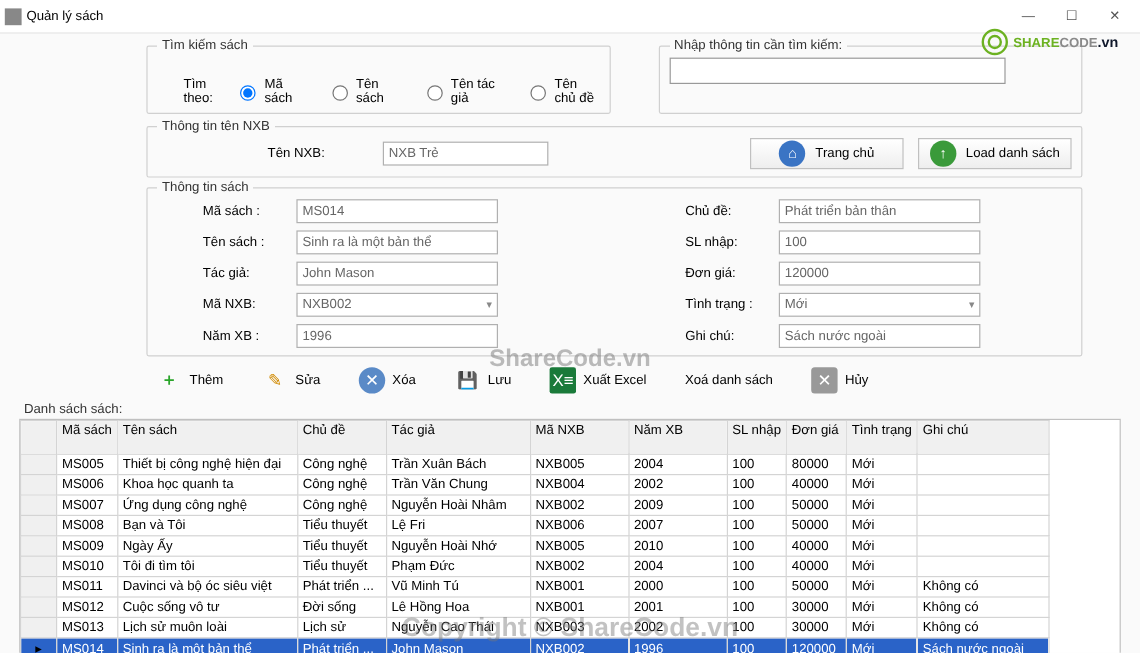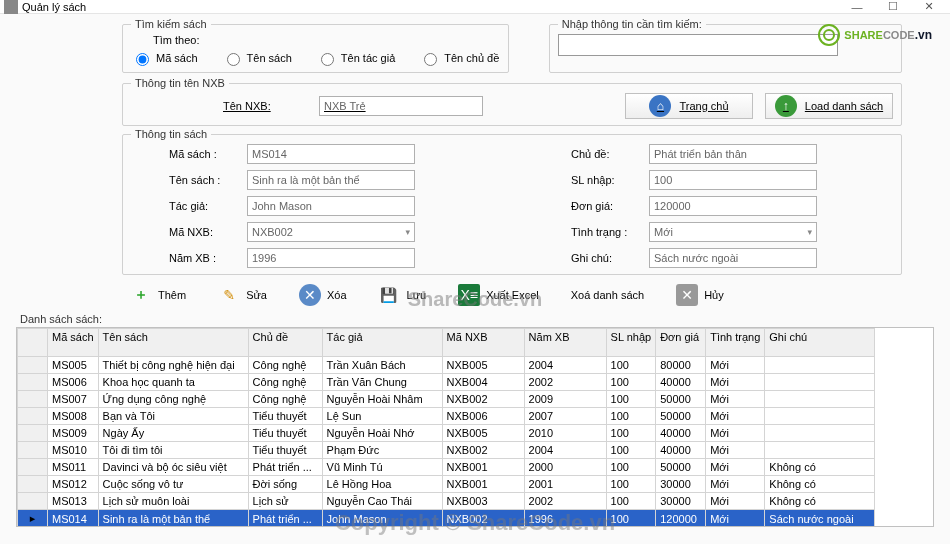--- a/index.html
+++ b/index.html
@@ -1,37 +1,37 @@
 <!DOCTYPE html>
 <html><head>
 <meta charset="utf-8">
 <style>
 * { box-sizing: border-box; font-family: Tahoma, Arial, sans-serif; font-size: 11px; }
 body { margin:0; padding:0; background:#fafafa; width:950px; height:544px; overflow:hidden; position:relative; }
-.titlebar { height:14px; background:#fff; border-bottom:1px solid #e5e5e5; display:flex; align-items:center; justify-content:space-between; padding:0 4px; }
+.titlebar { height:28px; background:#fff; border-bottom:1px solid #e5e5e5; display:flex; align-items:center; justify-content:space-between; padding:0 4px; }
 .titlebar-left { display:flex; align-items:center; gap:4px; }
 .titlebar-icon { width:14px; height:14px; background:#888; display:inline-block; }
 .titlebar-title { font-size:11px; }
 .win-controls { display:flex; gap:2px; }
 .win-btn { width:34px; height:18px; display:flex; align-items:center; justify-content:center; color:#555; }
 .watermark { position:absolute; top:24px; right:18px; font-size:18px; font-weight:bold; color:#2d9a2d; display:flex; align-items:center; gap:4px; pointer-events:none; }
 .watermark .wm-icon { width:22px; height:22px; border:2px solid #6cb221; border-radius:50%; position:relative; }
 .watermark .wm-icon::before { content:""; position:absolute; inset:3px; border:2px solid #6cb221; border-radius:50%; }
 .watermark-center { position:absolute; top:288px; left:50%; transform:translateX(-50%); font-size:20px; color:rgba(120,120,120,0.50); font-weight:bold; pointer-events:none; z-index:5; }
 .watermark-bottom { position:absolute; bottom:8px; left:50%; transform:translateX(-50%); font-size:22px; color:rgba(120,120,120,0.45); font-weight:bold; pointer-events:none; z-index:5; }
 .content { padding:2px 8px 0 8px; }
 fieldset { border:1px solid #d0d0d0; border-radius:2px; margin:2px 0; padding:4px 8px 6px 8px; background:#fafafa; }
 legend { font-size:11px; padding:0 4px; color:#333; }
 .fieldset-search { display:flex; gap:40px; margin-left:114px; margin-right:40px; }
-.search-options { display:flex; flex-direction:column; gap:4px; }
+.search-options { display:flex; flex-direction:row; gap:4px;margin-top:16px; }
 .radios { display:flex; gap:24px; align-items:center; }
 .radio-item { display:flex; align-items:center; gap:4px; }
 .search-right { flex:1; }
 .search-input { width:280px; height:22px; border:1px solid #999; background:#fff; }
-.nxb-row { display:flex; align-items:center; gap:12px; margin-left:92px;text-decoration:underline; }
+.nxb-row { display:flex; align-items:center; gap:12px; margin-left:92px; }
 .nxb-row .lbl { width:84px; }
 .txt { height:20px; border:1px solid #b0b0b0; background:#fff; padding:2px 4px; color:#666; }
 .txt-ro { background:#fff; }
 .combo { height:20px; border:1px solid #b0b0b0; background:#fff; padding:0 18px 0 4px; color:#666; position:relative; display:inline-flex; align-items:center; }
 .combo::after { content:"▾"; position:absolute; right:4px; color:#888; font-size:9px; }
 .btn-big { width:128px; height:26px; border:1px solid #c0c0c0; background:linear-gradient(#fff,#eee); display:inline-flex; align-items:center; justify-content:center; gap:8px; }
 .icon-circle { width:22px; height:22px; border-radius:50%; display:inline-flex; align-items:center; justify-content:center; font-size:12px; color:#fff; }
 .home-ic { background:#3a74c4; }
 .up-ic { background:#3a9a3a; }
 .info-grid { display:flex; gap:36px; margin-left:38px; }
@@ -110,21 +110,21 @@
     <fieldset class="search-right">
       <legend>Nhập thông tin cần tìm kiếm:</legend>
       <input class="search-input" value="" style="">
     </fieldset>
   </div>
 
   <fieldset style="margin-left:114px;margin-right:40px">
     <legend>Thông tin tên NXB</legend>
     <div class="nxb-row">
       <span class="lbl">Tên NXB:</span>
-      <input class="txt txt-ro" style="width: 164px;" value="NXB Trẻ">
+      <input class="txt txt-ro" style="width: 138px;" value="NXB Trẻ">
       <span style="flex:1"></span>
       <button class="btn-big">
         <span class="icon-circle home-ic">⌂</span>
         <span>Trang chủ</span>
       </button>
       <button class="btn-big">
         <span class="icon-circle up-ic">↑</span>
         <span>Load danh sách</span>
       </button>
     </div>
@@ -285,21 +285,21 @@
               <td>100</td>
               <td>50000</td>
               <td>Mới</td>
               <td></td>
             </tr>
             <tr>
               <td class="rowhead"></td>
               <td>MS008</td>
               <td>Bạn và Tôi</td>
               <td>Tiểu thuyết</td>
-              <td>Lệ Sun</td>
+              <td>Lệ Fri</td>
               <td>NXB006</td>
               <td>2007</td>
               <td>100</td>
               <td>50000</td>
               <td>Mới</td>
               <td></td>
             </tr>
             <tr>
               <td class="rowhead"></td>
               <td>MS009</td>

